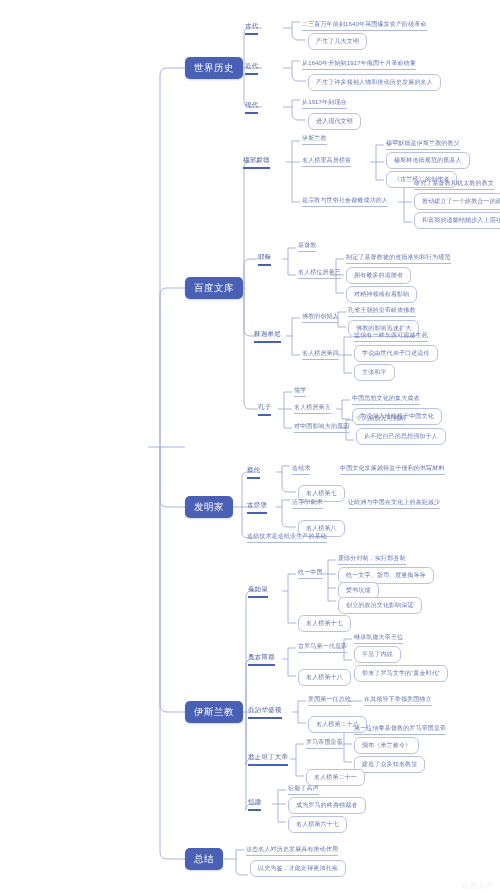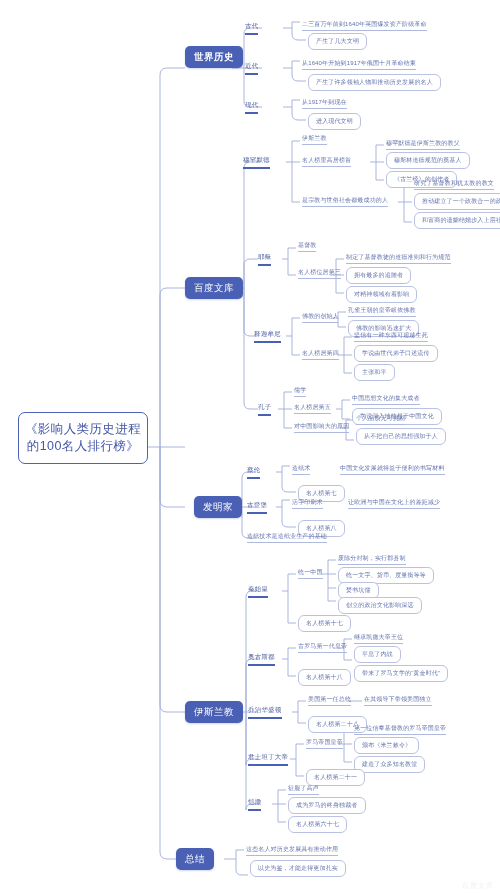--- a/index.html
+++ b/index.html
@@ -158,23 +158,22 @@
 
       <path d="M290 759 L296 759 M296 744 L296 776 M296 744 L304 744 M296 776 L304 776"></path>
       <path d="M338 744 L344 744 M344 730 L344 762 M344 730 L352 730 M344 744 L352 744 M344 762 L352 762"></path>
 
       <path d="M272 804 L278 804 M278 790 L278 822 M278 790 L286 790 M278 804 L286 804 M278 822 L286 822"></path>
 
       <path d="M224 859 L236 859 M236 850 L236 870 M236 850 L244 850 M236 870 Q236 875 242 875 L248 875"></path>
     </g>
   </svg>
 
-  <div class="root">《影响人类历史进程的100名人排行榜》</div>
-
-  <div class="l1" style="left:185px;top:46px;font-weight:bold;">世界历史</div>
+
+  <div class="l1" style="left:185px;top:57px;">世界历史</div>
 
   <div class="l2" style="left:245px;top:22px;">古代</div>
   <div class="l3" style="left:302px;top:20px;">二三百万年前到1640年英国爆发资产阶级革命</div>
   <div class="l3b" style="left:308px;top:33px;">产生了几大文明</div>
 
   <div class="l2" style="left:245px;top:62px;">近代</div>
   <div class="l3" style="left:302px;top:59px;">从1640年开始到1917年俄国十月革命结束</div>
   <div class="l3b" style="left:308px;top:74px;">产生了许多领袖人物和推动历史发展的名人</div>
 
   <div class="l2" style="left:245px;top:101px;">现代</div>
@@ -212,21 +211,21 @@
 
   <div class="l2" style="left:258px;top:403px;">孔子</div>
   <div class="l3" style="left:294px;top:386px;">儒学</div>
   <div class="l3" style="left:294px;top:403px;">名人榜居第五</div>
   <div class="l3" style="left:352px;top:394px;">中国思想文化的集大成者</div>
   <div class="l3b" style="left:352px;top:408px;">学说深入地植根于中国文化</div>
   <div class="l3" style="left:294px;top:422px;">对中国影响大的原因</div>
   <div class="l3" style="left:356px;top:414px;">个人品质无可挑剔</div>
   <div class="l3b" style="left:356px;top:428px;">从不把自己的思想强加于人</div>
 
-  <div class="l1" style="left:194px;top:496px;">发明家</div>
+  <div class="l1" style="left:185px;top:496px;">发明家</div>
 
   <div class="l2" style="left:247px;top:466px;">蔡伦</div>
   <div class="l3" style="left:292px;top:464px;">造纸术</div>
   <div class="l3" style="left:340px;top:464px;">中国文化发展就得益于便利的书写材料</div>
   <div class="l3b" style="left:298px;top:485px;">名人榜第七</div>
 
   <div class="l2" style="left:247px;top:501px;">古登堡</div>
   <div class="l3" style="left:292px;top:498px;">活字印刷术</div>
   <div class="l3" style="left:348px;top:498px;">让欧洲与中国在文化上的差距减少</div>
   <div class="l3b" style="left:298px;top:520px;">名人榜第八</div>
@@ -260,18 +259,18 @@
   <div class="l3" style="left:354px;top:724px;">第一位信奉基督教的罗马帝国皇帝</div>
   <div class="l3b" style="left:354px;top:737px;">颁布《米兰敕令》</div>
   <div class="l3b" style="left:354px;top:756px;">建造了众多知名教堂</div>
   <div class="l3b" style="left:306px;top:769px;">名人榜第二十一</div>
 
   <div class="l2" style="left:248px;top:798px;">恺撒</div>
   <div class="l3" style="left:288px;top:784px;">征服了高卢</div>
   <div class="l3b" style="left:288px;top:797px;">成为罗马的终身独裁者</div>
   <div class="l3b" style="left:288px;top:816px;">名人榜第六十七</div>
 
-  <div class="l1" style="left:176px;top:848px;">总结</div>
+  <div class="l1" style="left:185px;top:848px;">总结</div>
   <div class="l3" style="left:246px;top:845px;">这些名人对历史发展具有推动作用</div>
   <div class="l3b" style="left:250px;top:860px;">以史为鉴，才能走得更加扎实</div>
 
   <div class="watermark">百度文库</div>
 </div>
 
 </body></html>

